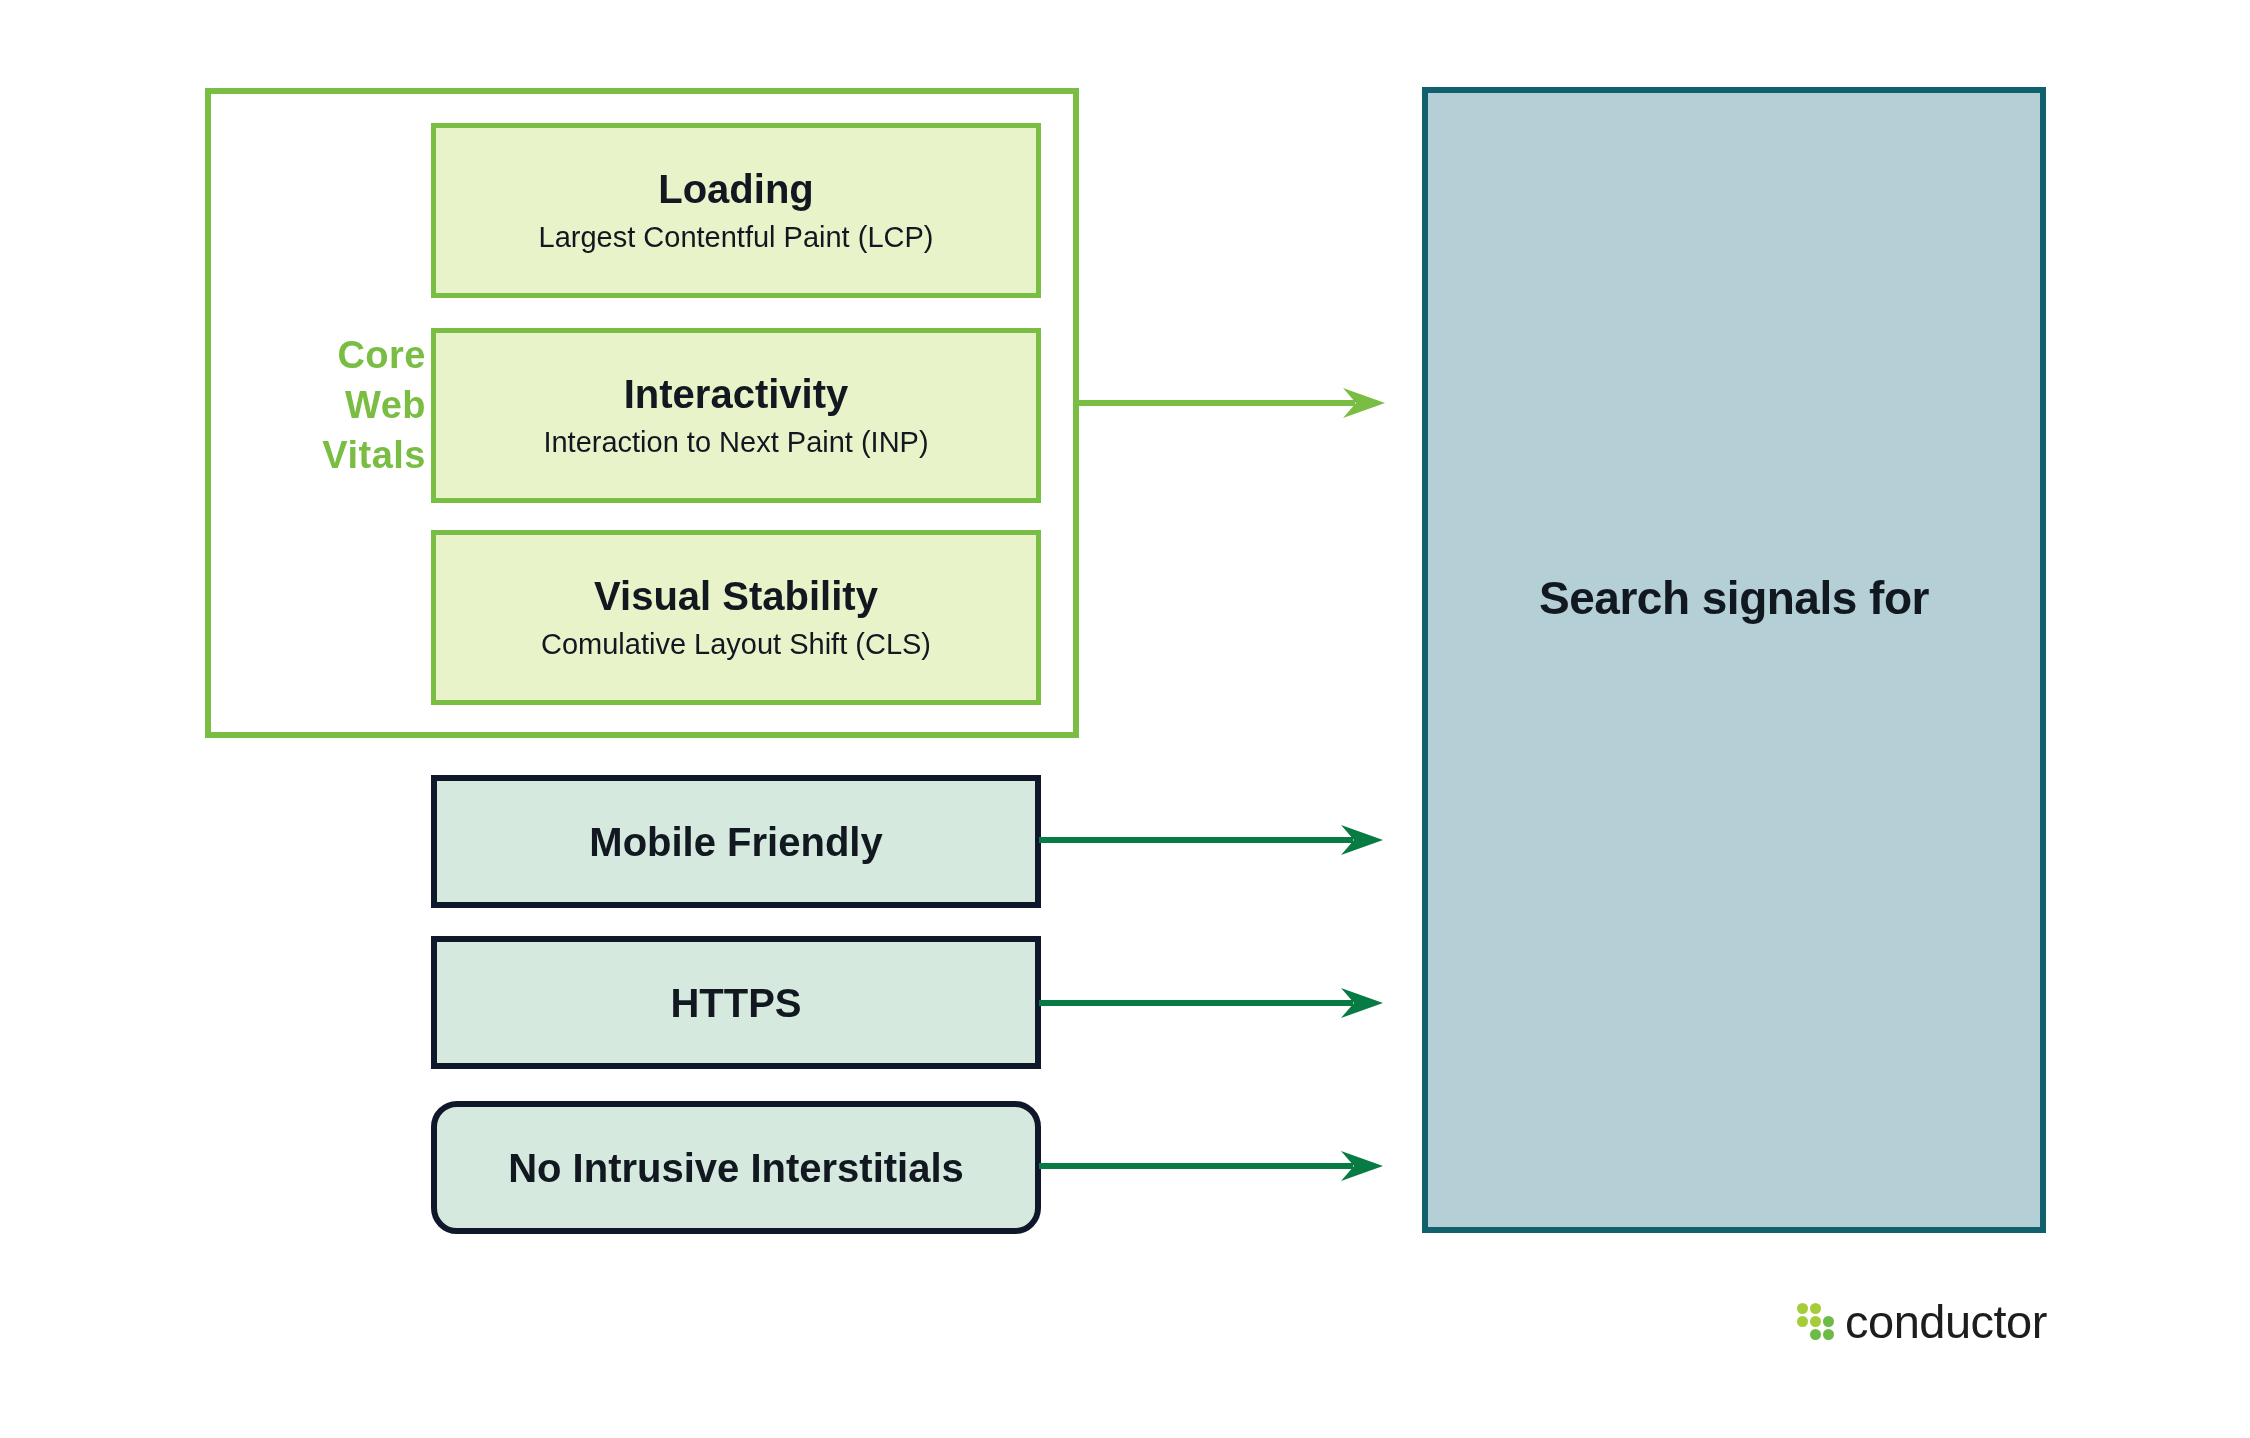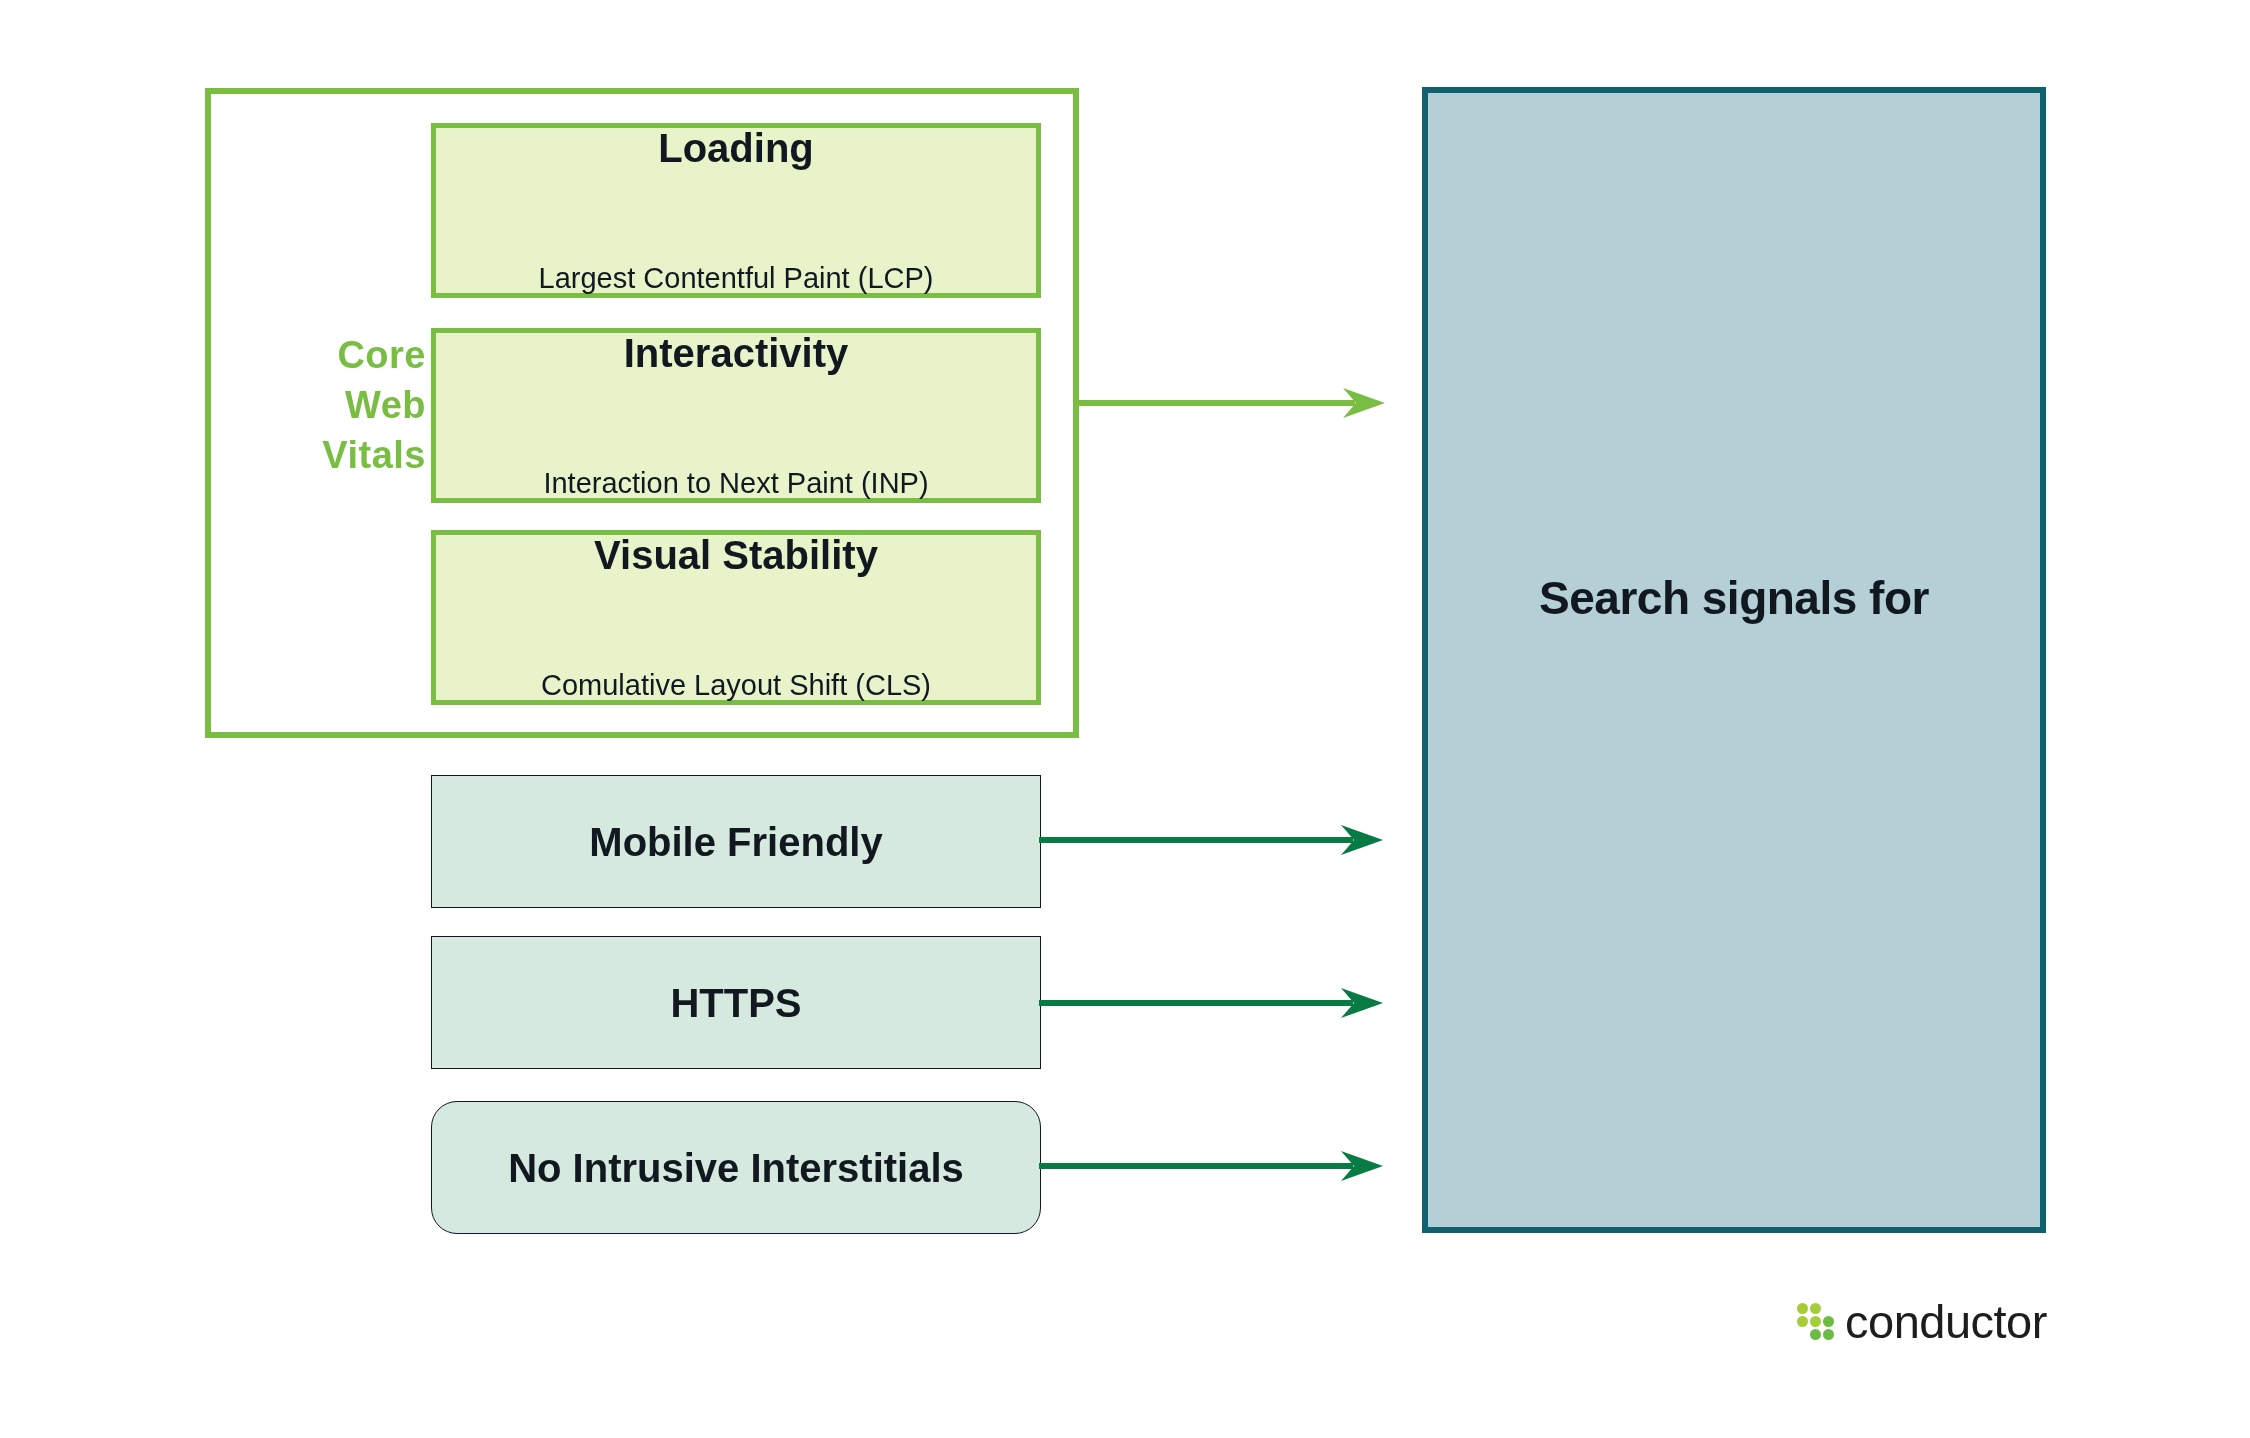--- a/index.html
+++ b/index.html
@@ -37,21 +37,21 @@
   .vital-box{
     position:absolute;
     left:431px;
     width:610px; height:175px;
     background:#e8f3ca;
     border:5px solid #79bd43;
     box-sizing:border-box;
     display:flex;
     flex-direction:column;
     align-items:center;
-    justify-content:space-between;
+    justify-content:center;
     gap:14px;
     text-align:center;
   }
   .vital-box.loading{top:123px;}
   .vital-box.interactivity{top:328px;}
   .vital-box.visual{top:530px;}
 
   .vital-title{
     font-size:40px;
     font-weight:bold;
@@ -63,21 +63,21 @@
     color:#121820;
     line-height:1;
   }
 
   
   .signal-box{
     position:absolute;
     left:431px;
     width:610px; height:133px;
     background:#d6e9df;
-    border:1px solid #0f172a;
+    border:6px solid #0f172a;
     box-sizing:border-box;
     display:flex;
     align-items:center;
     justify-content:center;
     text-align:center;
   }
   .signal-box.mobile{top:775px;}
   .signal-box.https{top:936px;}
   .signal-box.interstitials{top:1101px;border-radius:26px;}
   .signal-title{

